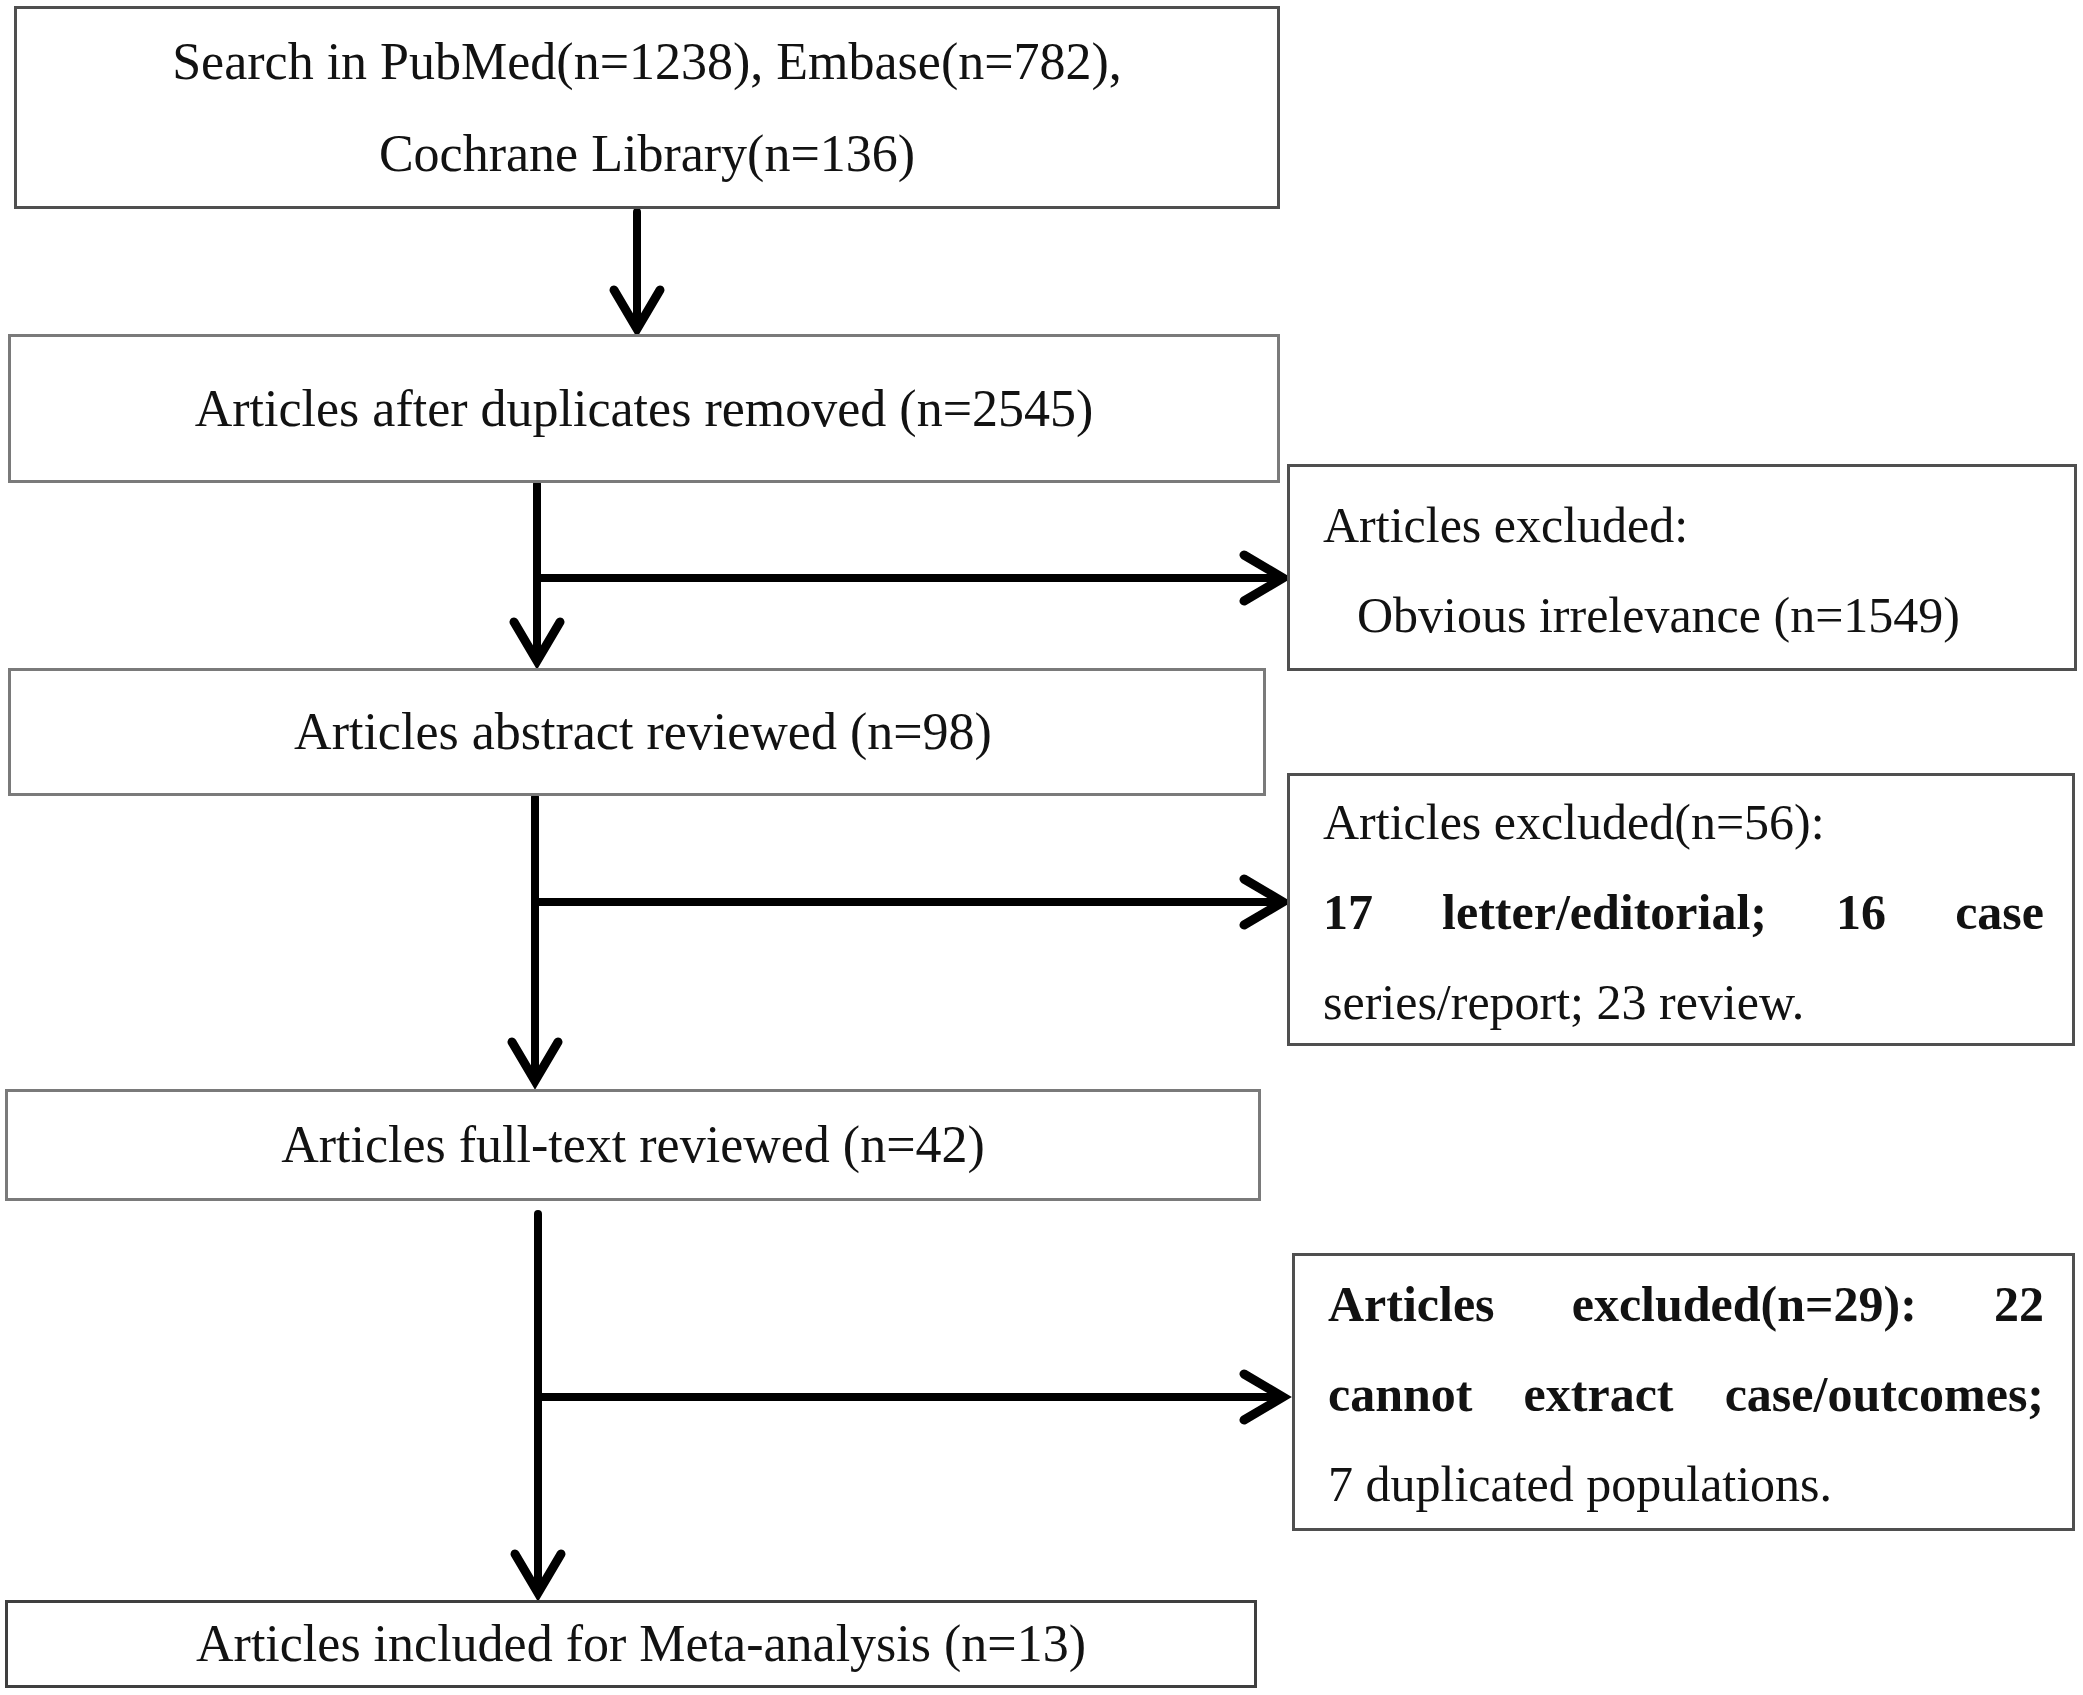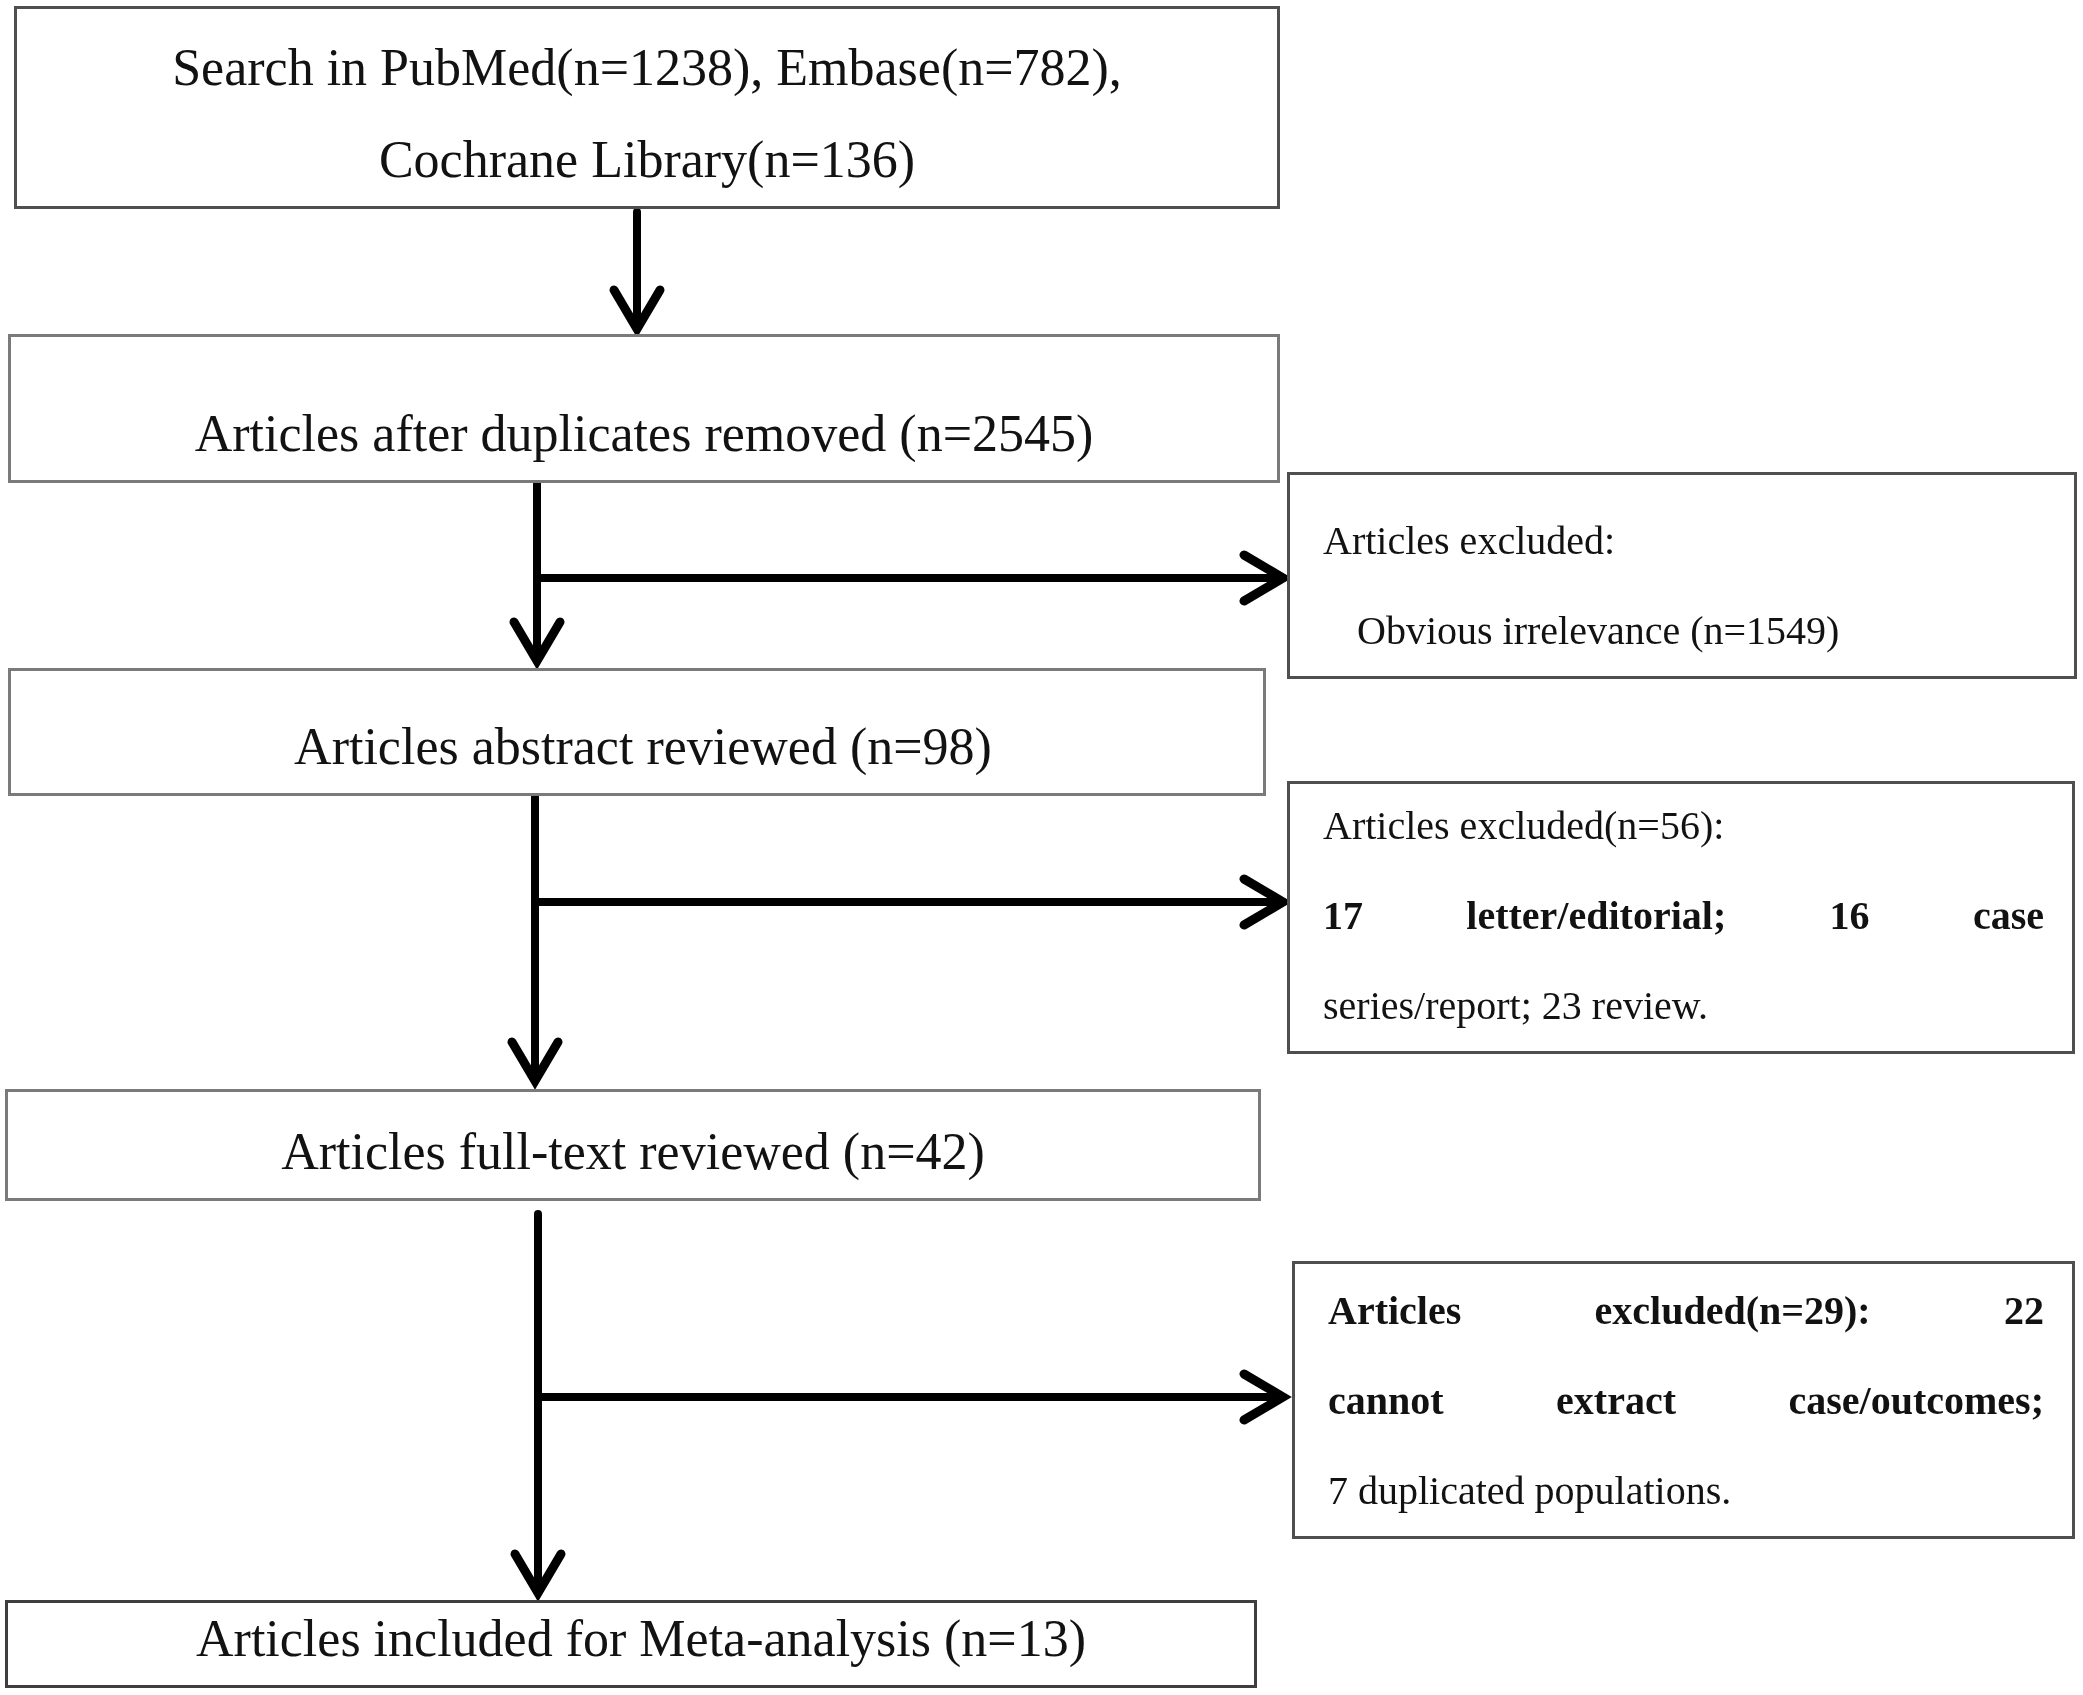--- a/index.html
+++ b/index.html
@@ -30,31 +30,30 @@
   }
   .arrows line { stroke-width: 8; }
   .arrows polyline { stroke-width: 9; }
   .box {
     position: absolute;
     box-sizing: border-box;
     border: 3px solid #595959;
     background: #ffffff;
     display: flex;
     flex-direction: column;
-    justify-content: flex-end;
+    justify-content: center;
     font-size: 52px;
     line-height: 92px;
   }
   .box.center { text-align: center; }
   .box.excl {
-    font-size: 40px;
+    font-size: 50px;
     line-height: 90px;
     padding: 4px 28px 0 33px;
     border-color: #4f4f4f;
-    margin-top: 8px;
   }
   .line { width: 100%; }
   .spread {
     text-align: justify;
     text-align-last: justify;
     font-weight: bold;
   }
   .indent { padding-left: 34px; box-sizing: border-box; }
 </style>
 </head>

